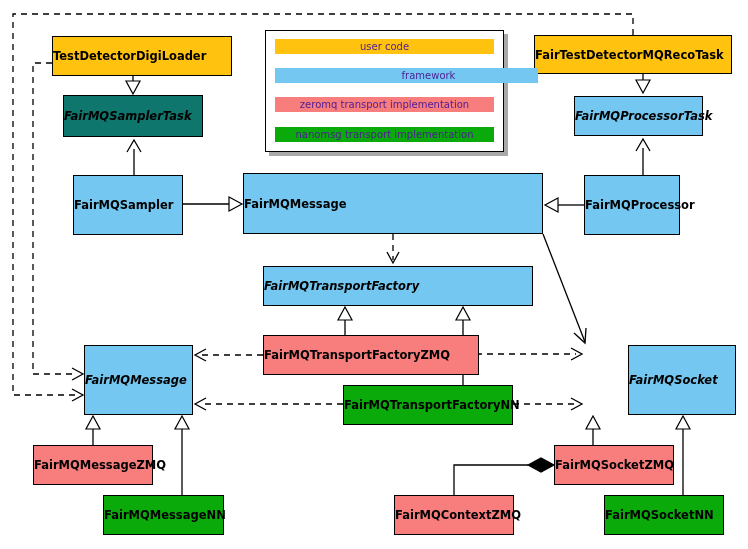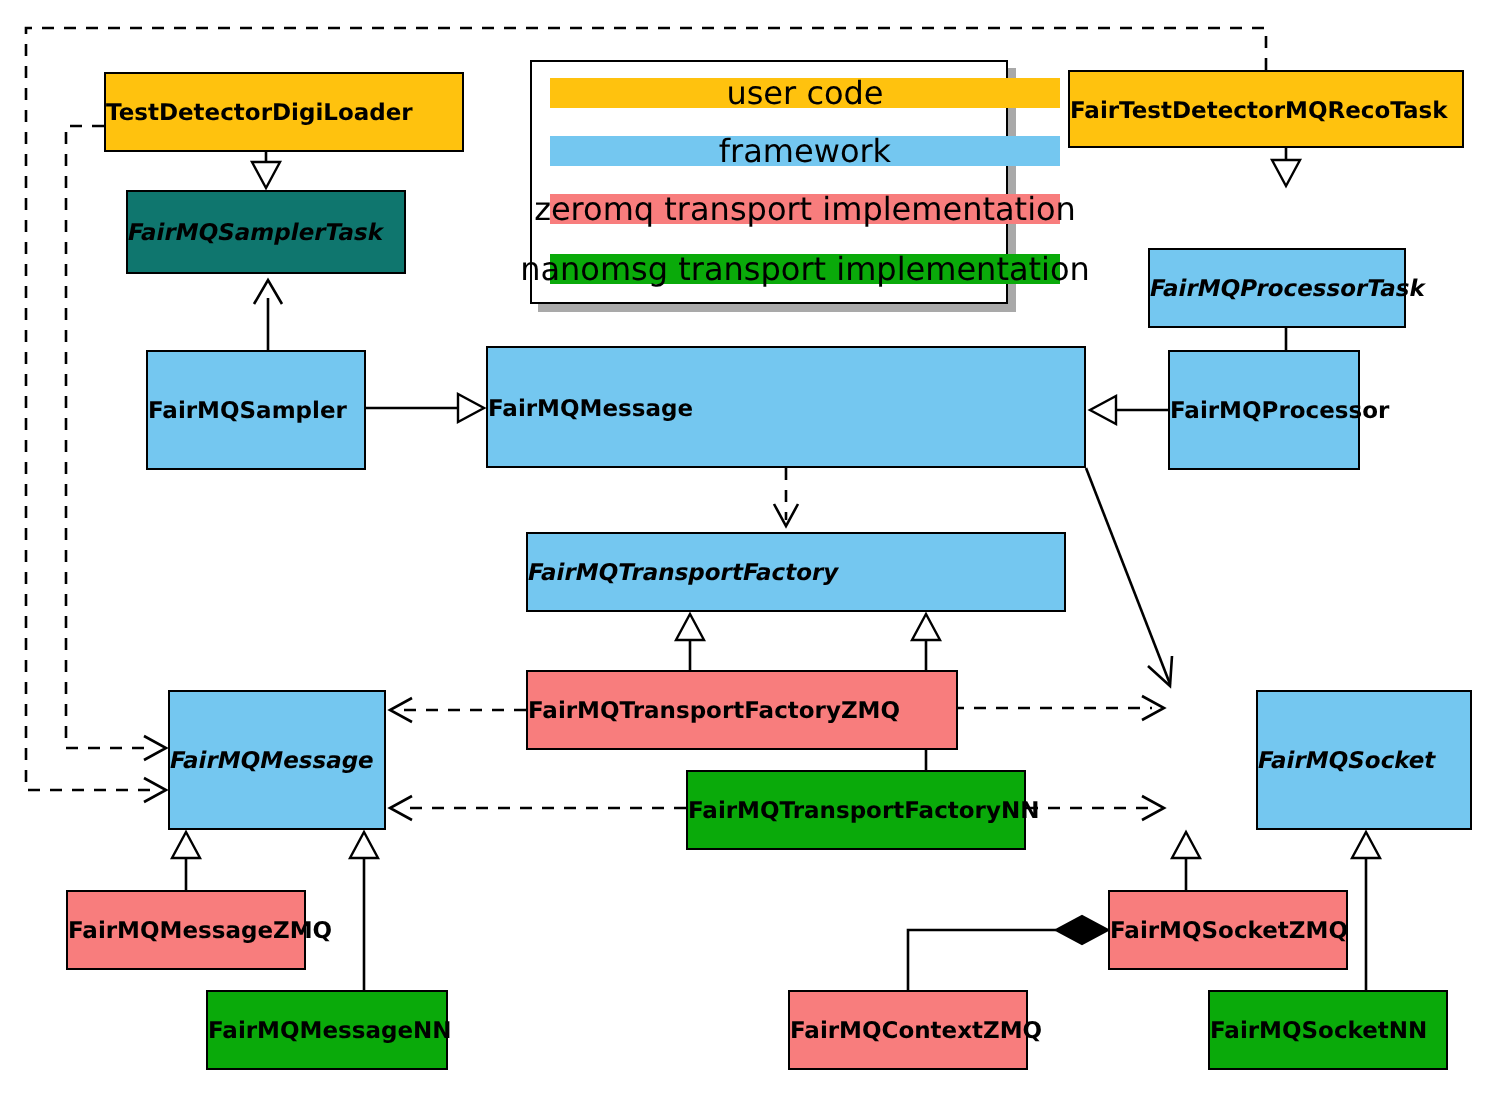--- a/index.html
+++ b/index.html
@@ -26,23 +26,23 @@
     white-space:nowrap;text-align:center;
   }
   .node.abstract{font-style:italic;}
   .legend{
     position:absolute;left:265px;top:30px;width:239px;height:122px;
     box-sizing:border-box;
     background:#fff;border:1.5px solid #000;
     box-shadow:4px 4px 0 #a9a9a9;
   }
   .legend-item{
-    position:absolute;left:9px;width:255px;height:15px;
+    position:absolute;left:9px;width:219px;height:15px;
     display:flex;align-items:center;justify-content:center;
-    font-size:16px;color:#000000;white-space:nowrap;
+    font-size:10px;color:#4c1d95;white-space:nowrap;
   }
 </style>
 </head>
 <body>
 
 <div class="diagram">
 
   <svg class="connectors" viewBox="0 0 748 549" xmlns="http://www.w3.org/2000/svg">
 
     <g>
@@ -154,21 +154,21 @@
   <div id="nodes">
       <div class="node" style="left: 52px; top: 36px; width: 180px; height: 40px; background: rgb(255, 194, 14);">
         <span>TestDetectorDigiLoader</span>
       </div>
       <div class="node" style="left: 534px; top: 35px; width: 198px; height: 39px; background: rgb(255, 194, 14);">
         <span>FairTestDetectorMQRecoTask</span>
       </div>
       <div class="node abstract" style="left: 63px; top: 95px; width: 140px; height: 42px; background: #0f766e;">
         <span>FairMQSamplerTask</span>
       </div>
-      <div class="node abstract" style="left: 574px; top: 96px; width: 129px; height: 40px; background: rgb(116, 199, 240); margin-top: 28px;">
+      <div class="node abstract" style="left: 574px; top: 96px; width: 129px; height: 40px; background: rgb(116, 199, 240);">
         <span>FairMQProcessorTask</span>
       </div>
       <div class="node" style="left: 73px; top: 175px; width: 110px; height: 60px; background: rgb(116, 199, 240);">
         <span>FairMQSampler</span>
       </div>
       <div class="node" style="left: 243px; top: 173px; width: 300px; height: 61px; background: rgb(116, 199, 240);">
         <span>FairMQMessage</span>
       </div>
       <div class="node" style="left: 584px; top: 175px; width: 96px; height: 60px; background: rgb(116, 199, 240);">
         <span>FairMQProcessor</span>
@@ -202,21 +202,21 @@
       </div>
       <div class="node" style="left: 604px; top: 495px; width: 120px; height: 40px; background: rgb(10, 170, 10);">
         <span>FairMQSocketNN</span>
       </div>
     </div>
 
   <div class="legend" id="legend">
       <div class="legend-item" style="top: 8px; background: rgb(255, 194, 14);">
         <span>user code</span>
       </div>
-      <div class="legend-item" style="top: 37px; background: rgb(116, 199, 240);">
+      <div class="legend-item" style="top: 37px; background: rgb(116, 199, 240); padding-left: 44px;">
         <span>framework</span>
       </div>
       <div class="legend-item" style="top: 66px; background: rgb(248, 125, 125);">
         <span>zeromq transport implementation</span>
       </div>
       <div class="legend-item" style="top: 96px; background: rgb(10, 170, 10);">
         <span>nanomsg transport implementation</span>
       </div>
     </div>
 </div>

